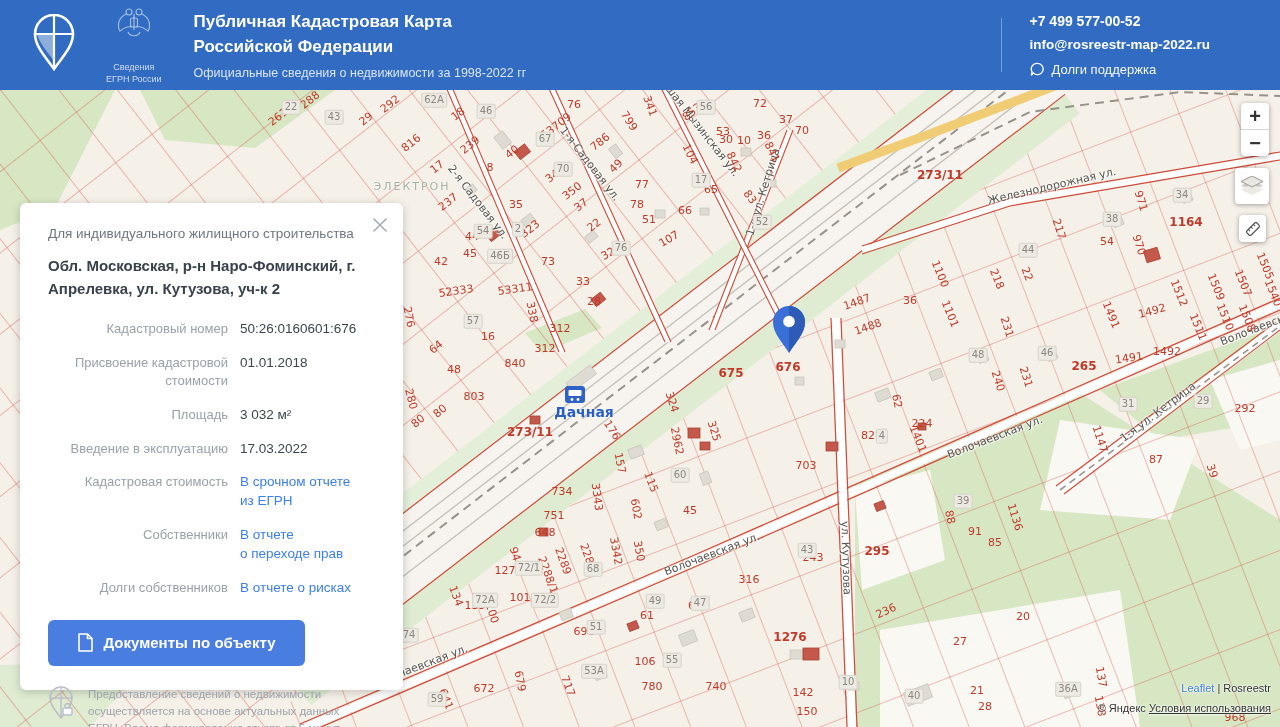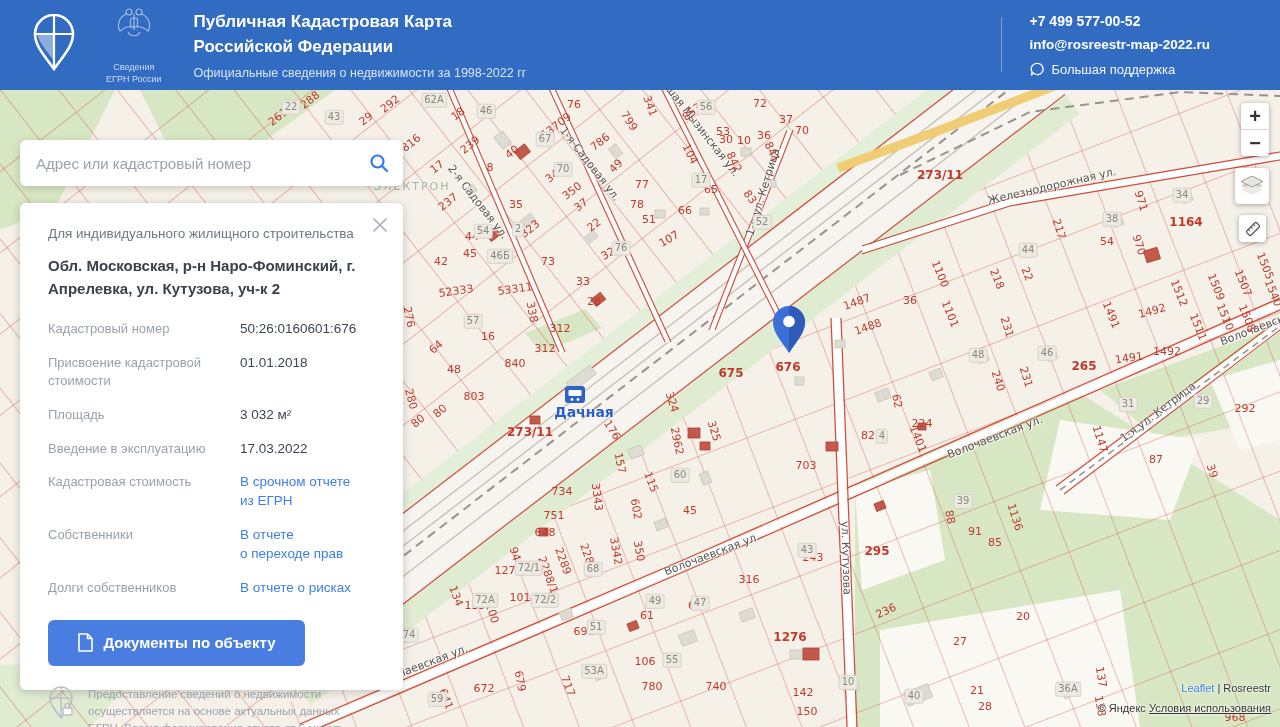--- a/index.html
+++ b/index.html
@@ -51,21 +51,21 @@
                    font-family:"Liberation Sans",sans-serif;background:transparent;}
   .searchbox input::placeholder{color:#9aa3ad;}
   .search-ic{margin-right:14px;flex:0 0 auto;cursor:pointer;display:flex;}
   
   .panel{position:absolute;left:20px;top:203px;width:383px;height:487px;background:#fff;border-radius:6px;
          box-shadow:0 2px 10px rgba(0,0,0,.2);z-index:30;box-sizing:border-box;padding:22px 28px;}
   .close{position:absolute;top:12px;right:13px;width:20px;height:20px;cursor:pointer;display:flex;align-items:center;justify-content:center;}
   .cat{font-size:13.5px;color:#6f7780;line-height:1.4;}
   .addr{font-size:15px;font-weight:bold;color:#3a424c;line-height:1.55;margin-top:10px;}
   .rows{display:grid;grid-template-columns:180px 1fr;row-gap:15px;column-gap:12px;margin-top:20px;}
-  .rlabel{color:#9aa1aa;font-size:13px;line-height:1.4;}
+  .rlabel{color:#9aa1aa;font-size:13px;line-height:1.4;text-align:right;}
   .rvalue{color:#3e4650;font-size:13.5px;line-height:1.4;white-space:pre-line;}
   .rvalue.link{color:#3d7fe8;cursor:pointer;}
   .docbtn{margin-top:22px;width:257px;height:46px;background:#4a7de0;border:none;border-radius:6px;cursor:pointer;
           display:flex;align-items:center;justify-content:center;gap:11px;color:#fff;font-size:15px;font-weight:bold;
           font-family:"Liberation Sans",sans-serif;}
   .pfoot{display:flex;gap:14px;margin-top:20px;align-items:flex-start;}
   .pfoot-text{font-size:11.5px;color:#9ca3ab;line-height:1.5;width:276px;}
 </style>
 </head>
 <body>
@@ -105,21 +105,21 @@
     </div>
     <div class="hdr-right">
       <div class="hdr-divider"></div>
       <div class="contacts">
         <div class="phone">+7 499 577-00-52</div>
         <div class="email">info@rosreestr-map-2022.ru</div>
         <div class="support">
           <svg width="15" height="15" viewBox="0 0 16 16">
             <path d="M8 1.5 A6 6 0 1 1 3.6 11.6 L1.5 14.2 L2.2 10.5 A6 6 0 0 1 8 1.5 Z" fill="none" stroke="#fff" stroke-width="1.4"></path>
           </svg>
-          <span>Большая поддержка</span>
+          <span>Долги поддержка</span>
         </div>
       </div>
     </div>
   </header>
 
   <div class="map">
     <svg class="base" width="1280" height="637" viewBox="0 0 1280 637">
       <defs>
         <pattern id="gl" width="46" height="64" patternUnits="userSpaceOnUse" patternTransform="rotate(-38)">
           <path d="M0 0H46 M0 0V64" stroke="#d14c3c" stroke-width="1" opacity="0.75" fill="none"></path>
@@ -494,29 +494,20 @@
       <div>
         <span class="leaflet">Leaflet</span><span> | </span><span>Rosreestr</span>
       </div>
       <div>
         <span>© Яндекс</span>
         <span class="u">Условия использования</span>
       </div>
     </div>
   </div>
 
-  <div class="searchbox">
-    <input type="text" placeholder="Адрес или кадастровый номер" style="">
-    <span class="search-ic">
-      <svg width="20" height="20" viewBox="0 0 20 20">
-        <circle cx="8.5" cy="8.5" r="6" fill="none" stroke="#2f7af0" stroke-width="2.2"></circle>
-        <line x1="13" y1="13" x2="18" y2="18" stroke="#2f7af0" stroke-width="2.2" stroke-linecap="round"></line>
-      </svg>
-    </span>
-  </div>
 
   <div class="panel">
     <span class="close">
       <svg width="16" height="16" viewBox="0 0 16 16">
         <path d="M2 2 L14 14 M14 2 L2 14" stroke="#a7adb5" stroke-width="1.6" stroke-linecap="round"></path>
       </svg>
     </span>
     <div class="cat">Для индивидуального жилищного строительства</div>
     <div class="addr">Обл. Московская, р-н Наро-Фоминский, г. Апрелевка, ул. Кутузова, уч-к 2</div>
     <div class="rows">

